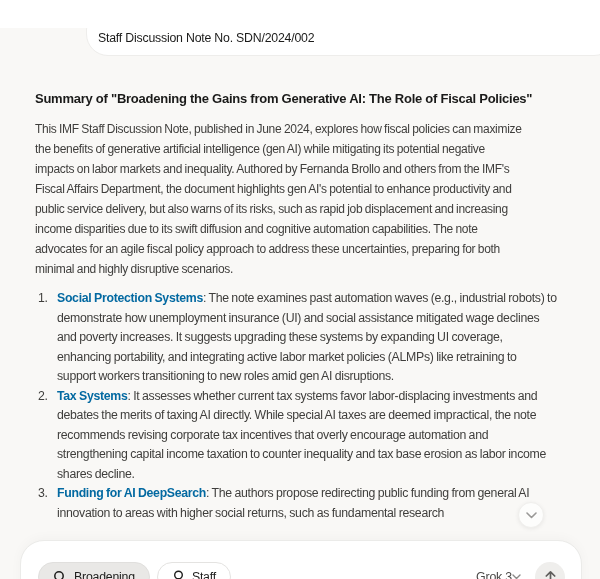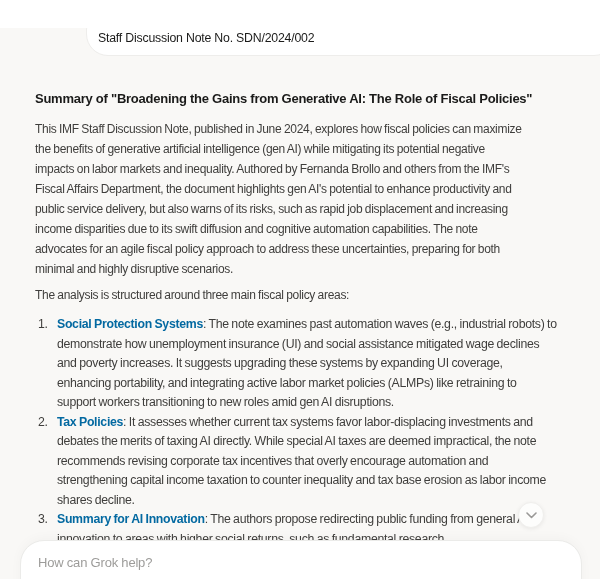--- a/index.html
+++ b/index.html
@@ -145,56 +145,54 @@
   <div class="content">
     <div class="heading">Summary of "Broadening the Gains from Generative AI: The Role of Fiscal Policies"</div>
     <p class="para intro">This IMF Staff Discussion Note, published in June 2024, explores how fiscal policies can maximize
 the benefits of generative artificial intelligence (gen AI) while mitigating its potential negative
 impacts on labor markets and inequality. Authored by Fernanda Brollo and others from the IMF's
 Fiscal Affairs Department, the document highlights gen AI's potential to enhance productivity and
 public service delivery, but also warns of its risks, such as rapid job displacement and increasing
 income disparities due to its swift diffusion and cognitive automation capabilities. The note
 advocates for an agile fiscal policy approach to address these uncertainties, preparing for both
 minimal and highly disruptive scenarios.</p>
-    <p class="para lead">The analysis is structured around three main fiscal policy areas:</p>
     <ol class="policy-list">
       <li>
         <span class="li-num">1.</span>
         <span class="li-body"><span class="li-label">Social Protection Systems</span><span>: The note examines past automation waves (e.g., industrial robots) to
 demonstrate how unemployment insurance (UI) and social assistance mitigated wage declines
 and poverty increases. It suggests upgrading these systems by expanding UI coverage,
 enhancing portability, and integrating active labor market policies (ALMPs) like retraining to
 support workers transitioning to new roles amid gen AI disruptions.</span></span>
       </li>
       <li>
         <span class="li-num">2.</span>
-        <span class="li-body"><span class="li-label">Tax Policies</span><span>: It assesses whether current tax systems favor labor-displacing investments and
+        <span class="li-body"><span class="li-label">Tax Systems</span><span>: It assesses whether current tax systems favor labor-displacing investments and
 debates the merits of taxing AI directly. While special AI taxes are deemed impractical, the note
 recommends revising corporate tax incentives that overly encourage automation and
 strengthening capital income taxation to counter inequality and tax base erosion as labor income
 shares decline.</span></span>
       </li>
       <li>
         <span class="li-num">3.</span>
-        <span class="li-body"><span class="li-label">Summary for AI Innovation</span><span>: The authors propose redirecting public funding from general AI
+        <span class="li-body"><span class="li-label">Funding for AI DeepSearch</span><span>: The authors propose redirecting public funding from general AI
 innovation to areas with higher social returns, such as fundamental research</span></span>
       </li>
     </ol>
   </div>
 
   <div class="collapse-btn">
     <span>
       <svg width="11" height="7" viewBox="0 0 11 7">
           <path d="M1 1 L5.5 5.5 L10 1" fill="none" stroke="#9a9997" stroke-width="1.6" stroke-linecap="round" stroke-linejoin="round"></path>
         </svg>
     </span>
   </div>
 
   <div class="composer">
-    <input class="composer-input" type="text" value="" placeholder="How can Grok help?" style="">
     <div class="composer-row">
       <button class="pill active">
         <span>
           <svg width="14" height="14" viewBox="0 0 14 14">
               <circle cx="6" cy="6" r="4.2" fill="none" stroke="#1e1e1d" stroke-width="1.5"></circle>
               <line x1="9.2" y1="9.2" x2="12.6" y2="12.6" stroke="#1e1e1d" stroke-width="1.5" stroke-linecap="round"></line>
             </svg>
         </span>
         <span>Broadening</span>
       </button>

